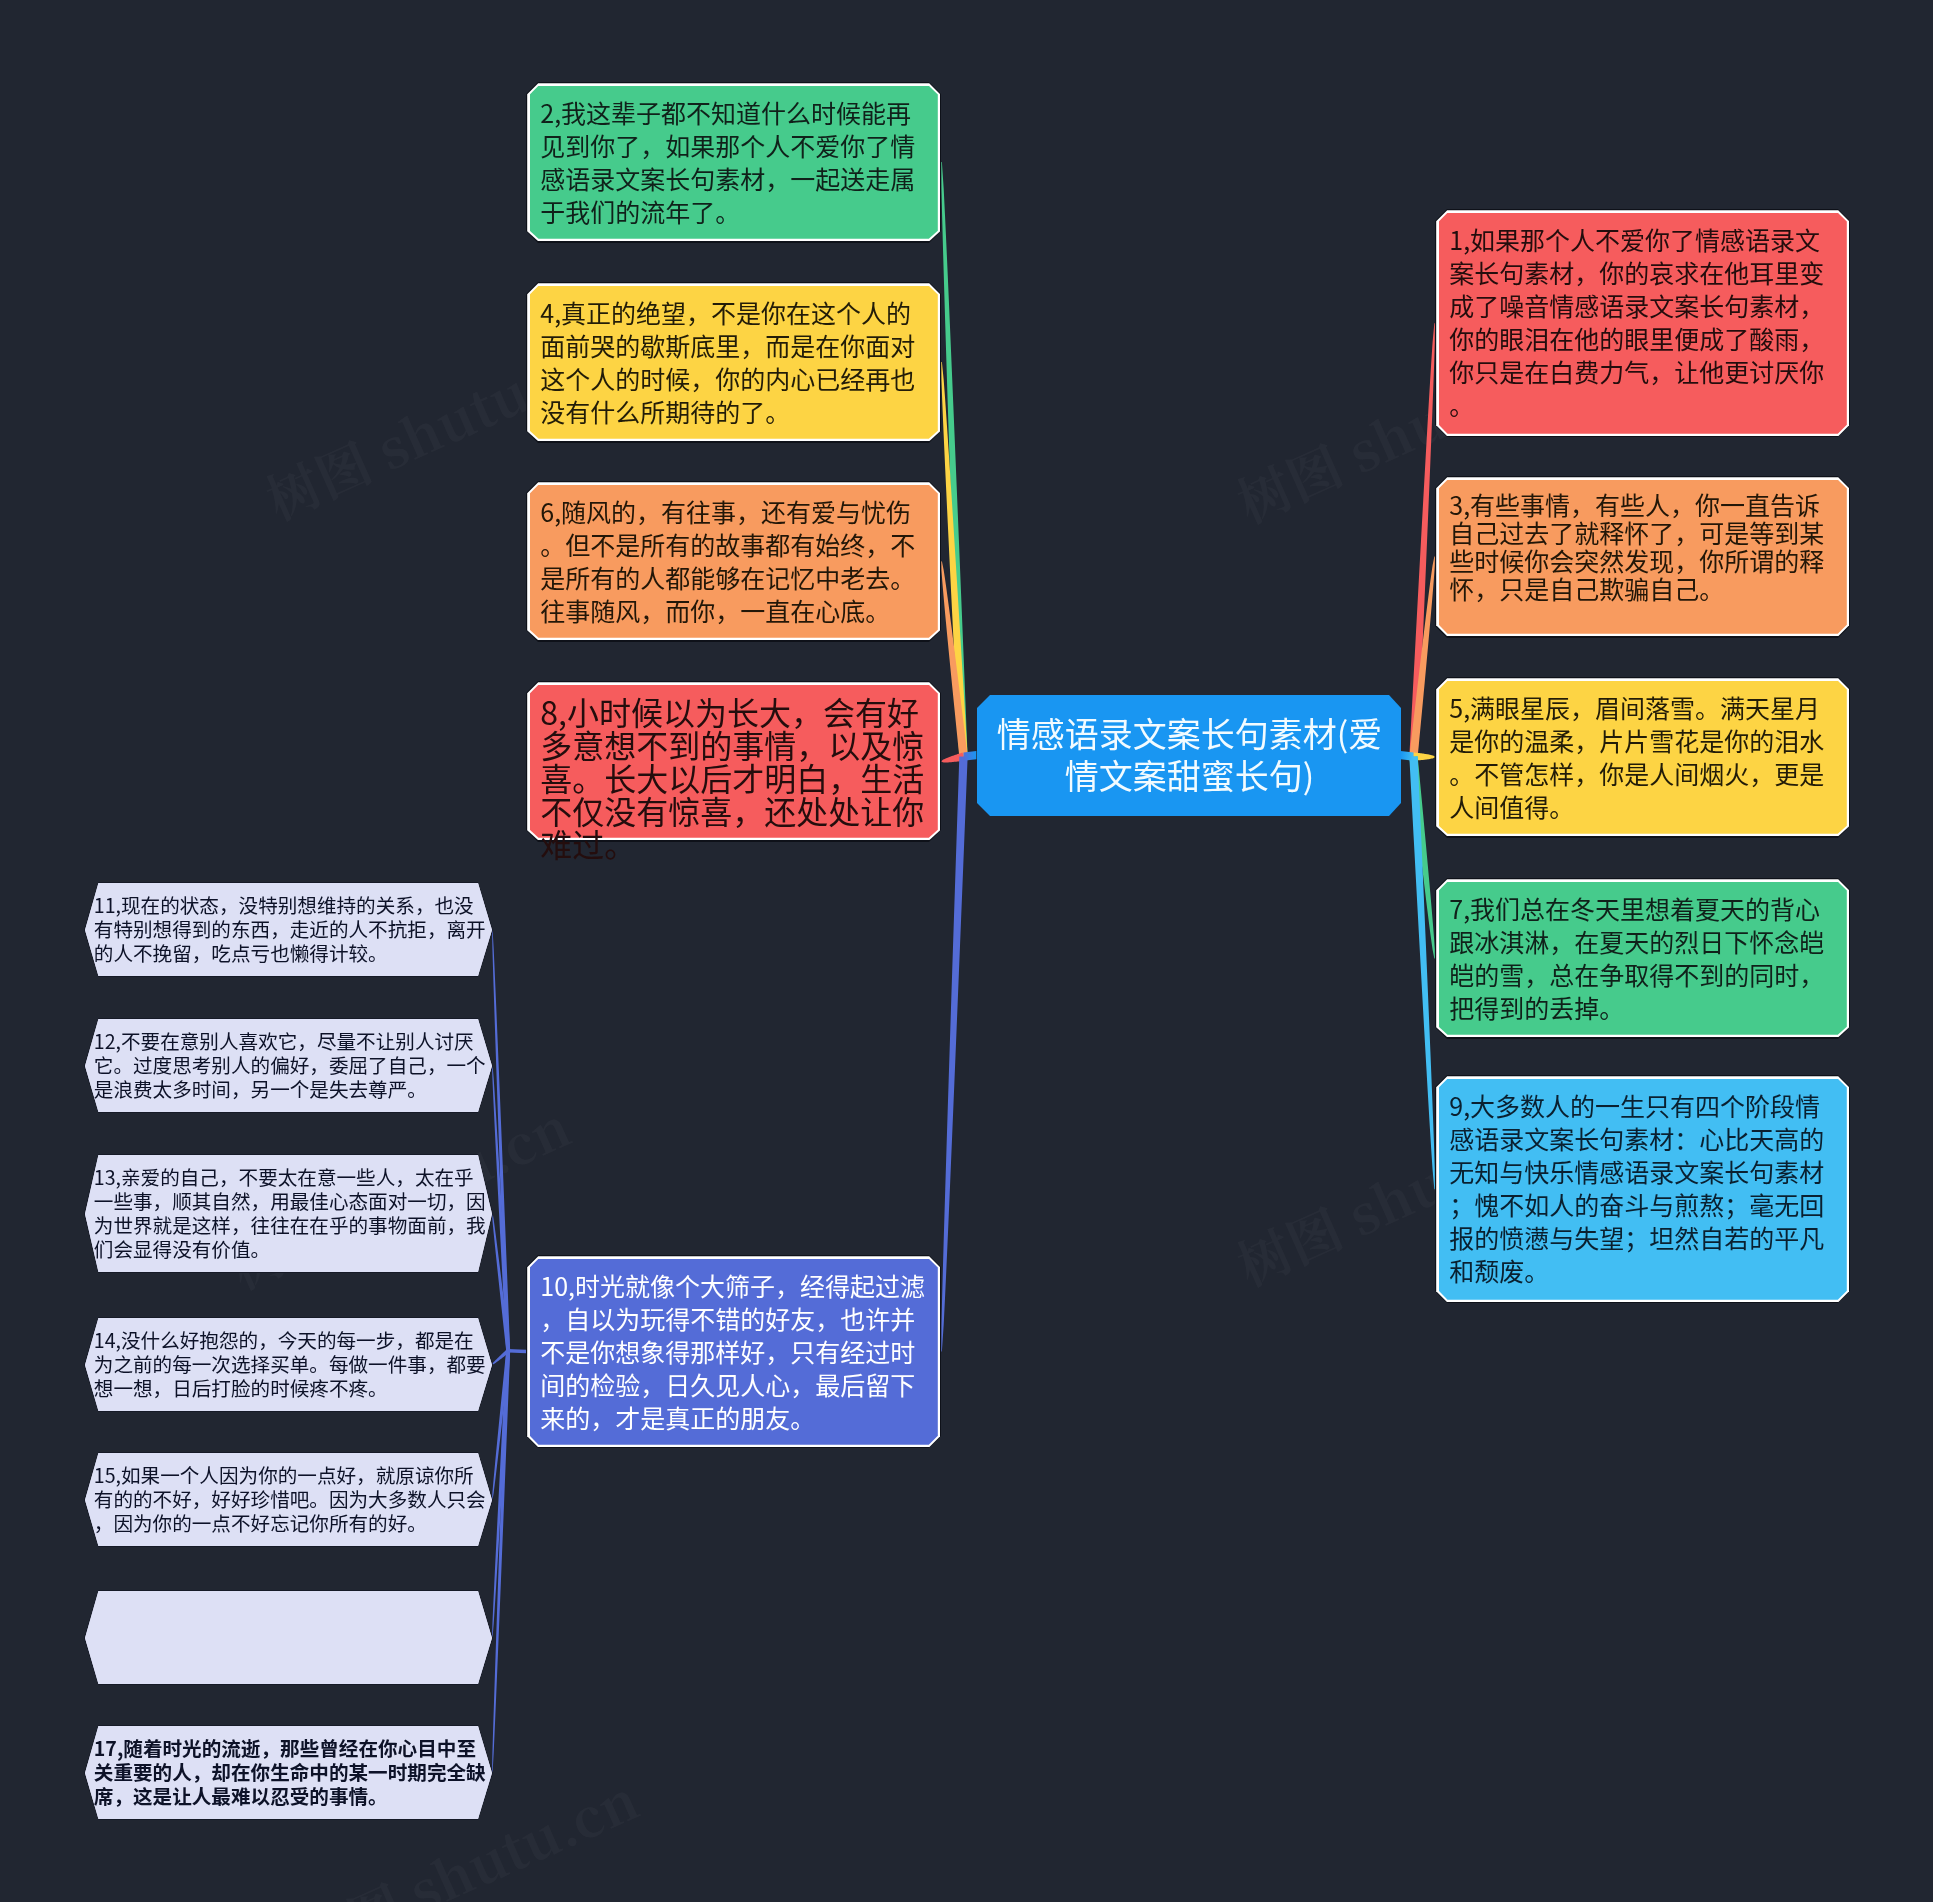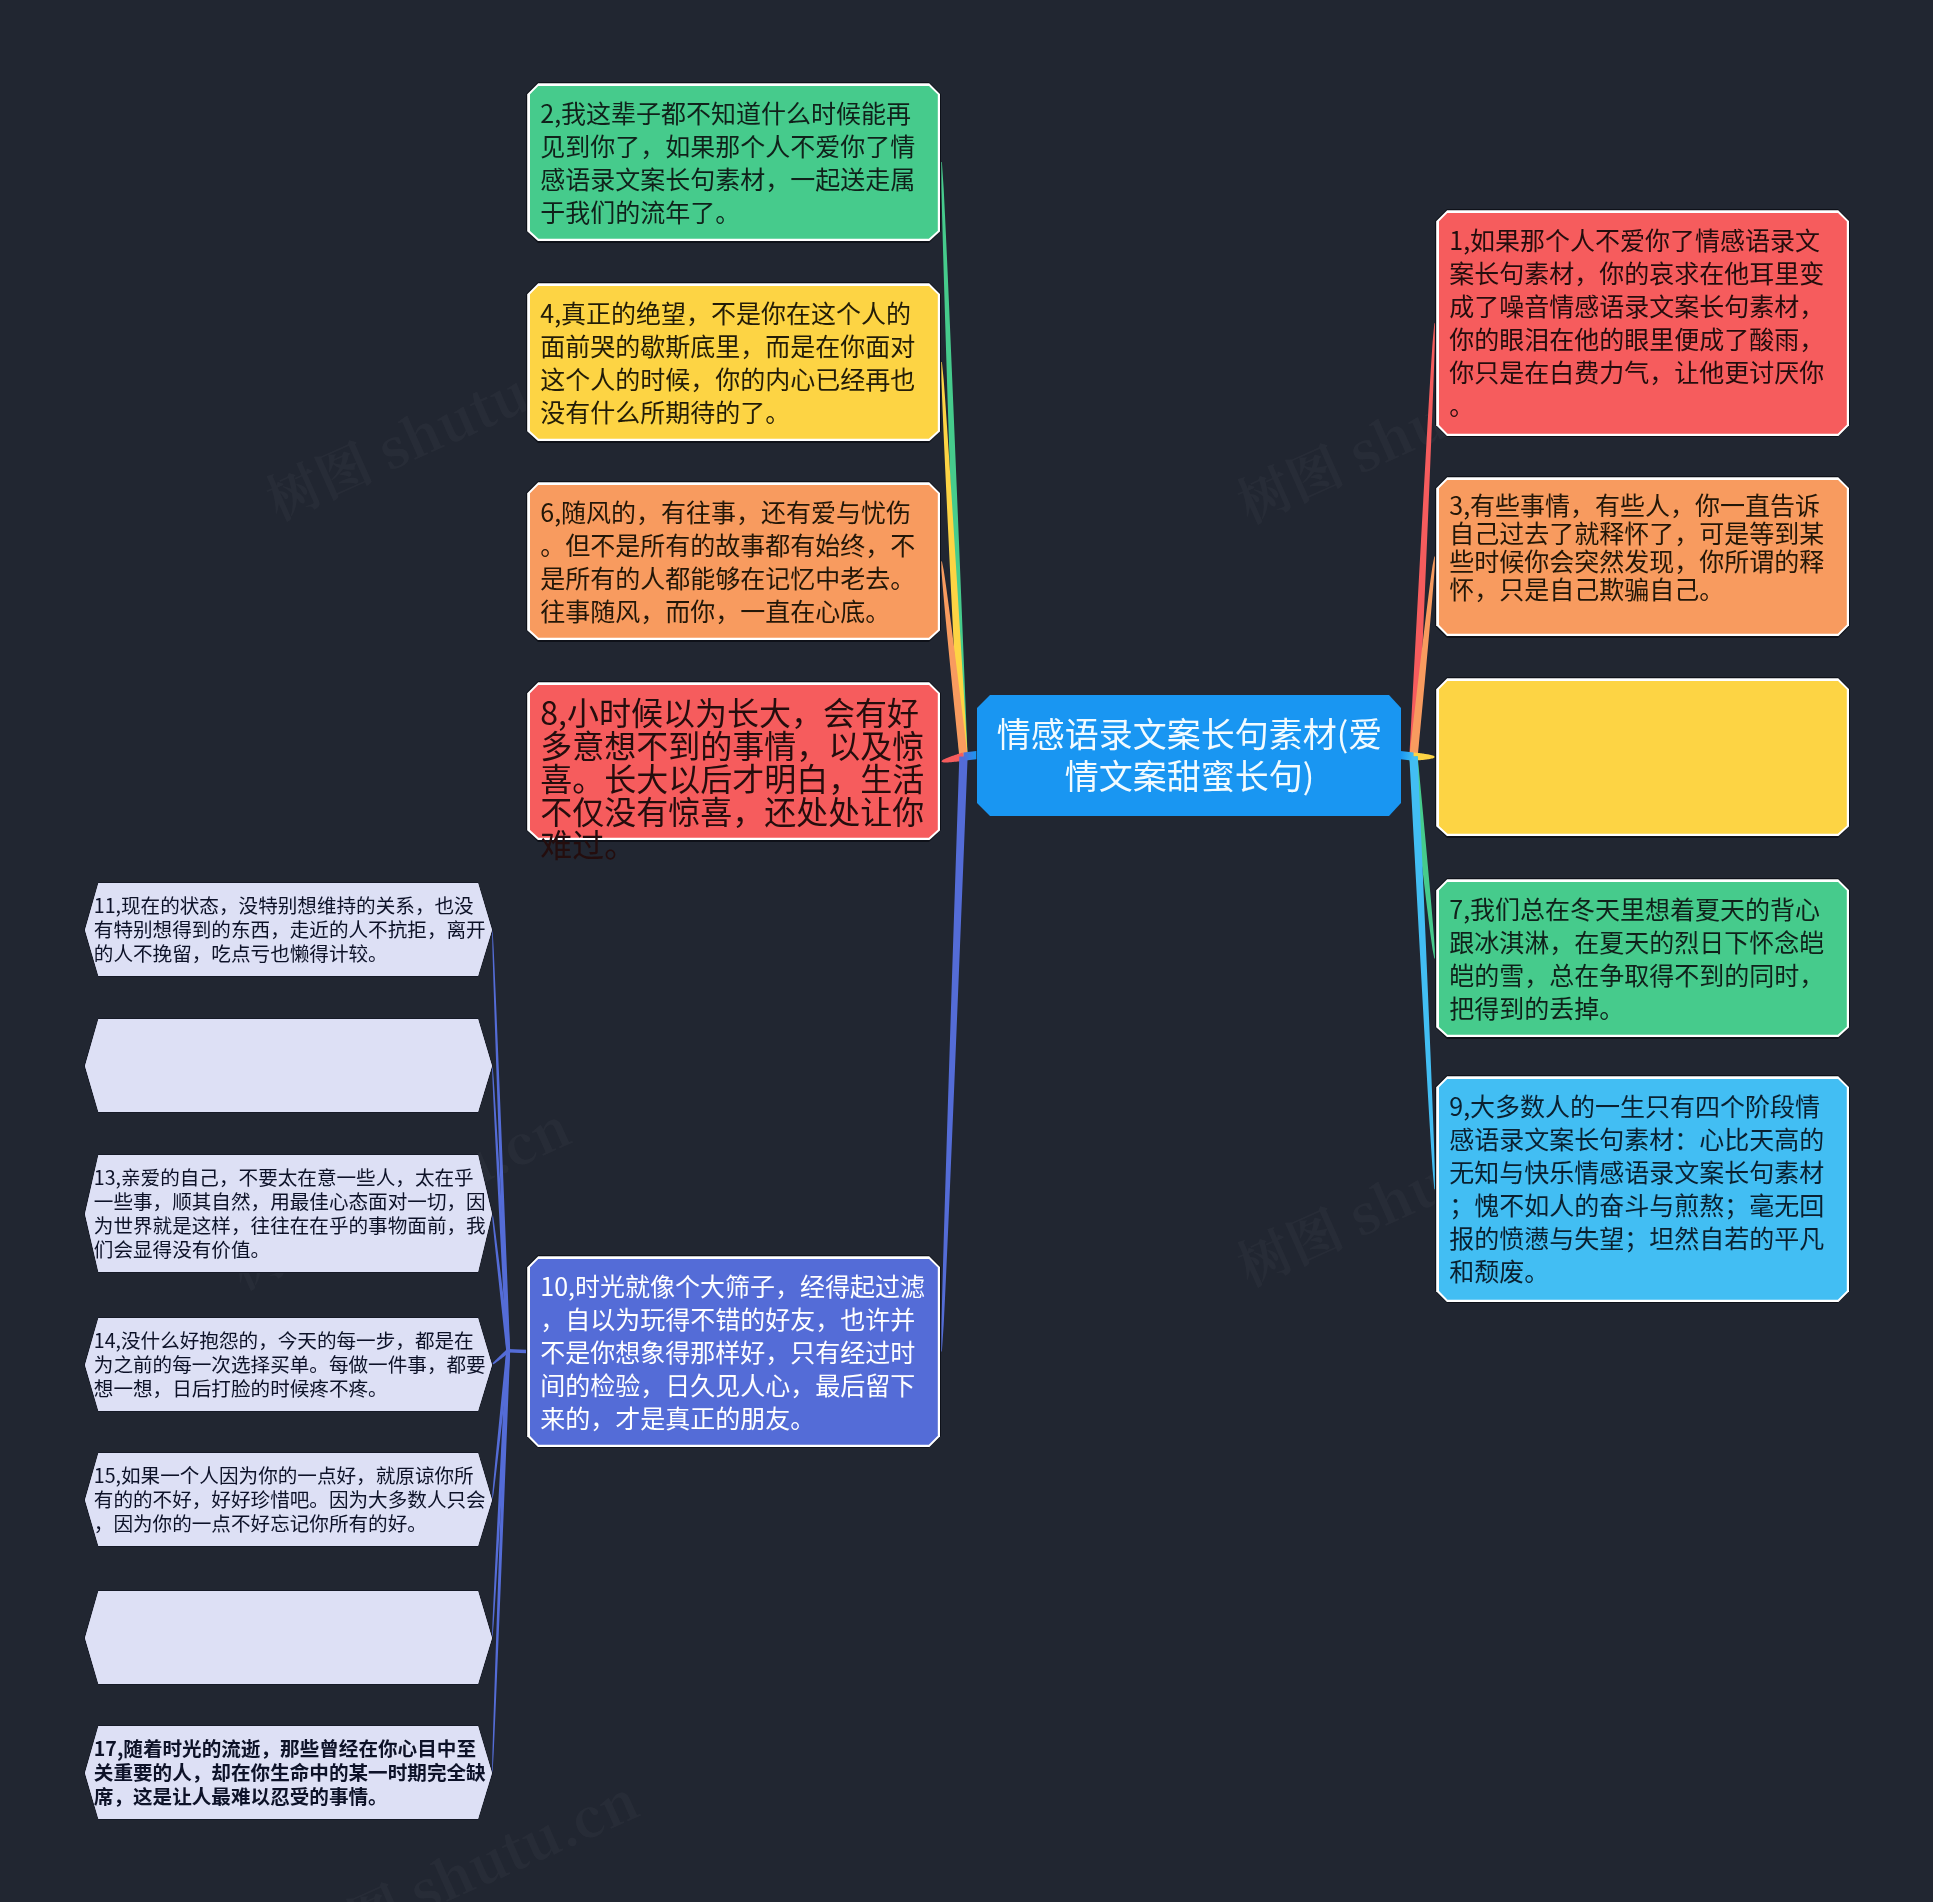--- a/index.html
+++ b/index.html
@@ -189,20 +189,21 @@
       <div class="node" style="left: 1435px; top: 476px; width: 415px; height: 162px;">
         <div class="shape" style="width: 415px; height: 162px; background: rgb(14, 17, 25); clip-path: polygon(12px 0px, 403px 0px, 415px 12px, 415px 150px, 403px 162px, 12px 162px, 0px 150px, 0px 12px);"></div>
         <div class="shape" style="left: 1.2px; top: 1.2px; width: 413px; height: 159px; background: rgb(255, 255, 255); clip-path: polygon(11px 0px, 402px 0px, 413px 11px, 413px 148px, 402px 159px, 11px 159px, 0px 148px, 0px 11px);"></div>
         <div class="shape" style="left: 3.8px; top: 3.8px; width: 408px; height: 154px; background: rgb(248, 155, 95); clip-path: polygon(8.7px 0px, 399px 0px, 408px 8.7px, 408px 145px, 399px 154px, 8.7px 154px, 0px 145px, 0px 8.7px);"></div>
         <div class="txt" style="color: rgb(35, 23, 8); font-size: 25px; line-height: 28px; left: 14.3px; top: 13.6px; width: 388px;">3,有些事情，有些人，你一直告诉自己过去了就释怀了，可是等到某些时候你会突然发现，你所谓的释怀，只是自己欺骗自己。</div>
       </div>
       <div class="node" style="left: 1435px; top: 677px; width: 415px; height: 161px;">
         <div class="shape" style="width: 415px; height: 161px; background: rgb(14, 17, 25); clip-path: polygon(12px 0px, 403px 0px, 415px 12px, 415px 149px, 403px 161px, 12px 161px, 0px 149px, 0px 12px);"></div>
         <div class="shape" style="left: 1.2px; top: 1.2px; width: 413px; height: 158px; background: rgb(255, 255, 255); clip-path: polygon(11px 0px, 402px 0px, 413px 11px, 413px 148px, 402px 158px, 11px 158px, 0px 148px, 0px 11px);"></div>
         <div class="shape" style="left: 3.8px; top: 3.8px; width: 408px; height: 153px; background: rgb(253, 212, 68); clip-path: polygon(8.7px 0px, 399px 0px, 408px 8.7px, 408px 145px, 399px 153px, 8.7px 153px, 0px 145px, 0px 8.7px);"></div>
+        <div class="txt" style="color: rgb(34, 28, 8); font-size: 25px; line-height: 33px; left: 14.3px; top: 13.6px; width: 388px;">5,满眼星辰，眉间落雪。满天星月是你的温柔，片片雪花是你的泪水。不管怎样，你是人间烟火，更是人间值得。</div>
       </div>
       <div class="node" style="left: 1435px; top: 878px; width: 415px; height: 161px;">
         <div class="shape" style="width: 415px; height: 161px; background: rgb(14, 17, 25); clip-path: polygon(12px 0px, 403px 0px, 415px 12px, 415px 149px, 403px 161px, 12px 161px, 0px 149px, 0px 12px);"></div>
         <div class="shape" style="left: 1.2px; top: 1.2px; width: 413px; height: 158px; background: rgb(255, 255, 255); clip-path: polygon(11px 0px, 402px 0px, 413px 11px, 413px 148px, 402px 158px, 11px 158px, 0px 148px, 0px 11px);"></div>
         <div class="shape" style="left: 3.8px; top: 3.8px; width: 408px; height: 153px; background: rgb(70, 203, 140); clip-path: polygon(8.7px 0px, 399px 0px, 408px 8.7px, 408px 145px, 399px 153px, 8.7px 153px, 0px 145px, 0px 8.7px);"></div>
         <div class="txt" style="color: rgb(16, 33, 26); font-size: 25px; line-height: 33px; left: 14.3px; top: 13.6px; width: 388px;">7,我们总在冬天里想着夏天的背心跟冰淇淋，在夏天的烈日下怀念皑皑的雪，总在争取得不到的同时，把得到的丢掉。</div>
       </div>
       <div class="node" style="left: 1435px; top: 1075px; width: 329px; height: 228px;">
         <div class="shape" style="width: 415px; height: 228px; background: rgb(14, 17, 25); clip-path: polygon(12px 0px, 403px 0px, 415px 12px, 415px 216px, 403px 228px, 12px 228px, 0px 216px, 0px 12px);"></div>
         <div class="shape" style="left: 1.2px; top: 1.2px; width: 413px; height: 226px; background: rgb(255, 255, 255); clip-path: polygon(11px 0px, 402px 0px, 413px 11px, 413px 215px, 402px 226px, 11px 226px, 0px 215px, 0px 11px);"></div>
@@ -212,20 +213,21 @@
       <div class="node" style="left: 84px; top: 882px; width: 409px; height: 95px;">
         <div class="shape" style="width: 409px; height: 95px; background: rgb(22, 26, 39); clip-path: polygon(14.3px 0px, 394px 0px, 409px 48px, 394px 95px, 14.3px 95px, 0px 48px);"></div>
         <div class="shape" style="left: 1px; top: 1px; width: 407px; height: 93px; background: rgb(221, 224, 245); clip-path: polygon(13.4px 0px, 393px 0px, 407px 47px, 393px 93px, 13.4px 93px, 0px 47px);"></div>
         <div class="shape" style="left: 1px; top: 1px; width: 407px; height: 93px; background: rgb(221, 224, 245); clip-path: polygon(13.5px 0px, 393px 0px, 407px 47px, 393px 93px, 13.5px 93px, 0px 47px);"></div>
         <div class="txt" style="color: rgb(13, 18, 40); font-size: 19.6px; line-height: 24px; left: 9.8px; top: 11.3px; width: 396px;">11,现在的状态，没特别想维持的关系，也没有特别想得到的东西，走近的人不抗拒，离开的人不挽留，吃点亏也懒得计较。</div>
       </div>
       <div class="node" style="left: 84px; top: 1018px; width: 409px; height: 95px;">
         <div class="shape" style="width: 409px; height: 95px; background: rgb(22, 26, 39); clip-path: polygon(14.3px 0px, 394px 0px, 409px 48px, 394px 95px, 14.3px 95px, 0px 48px);"></div>
         <div class="shape" style="left: 1px; top: 1px; width: 407px; height: 93px; background: rgb(221, 224, 245); clip-path: polygon(13.4px 0px, 393px 0px, 407px 47px, 393px 93px, 13.4px 93px, 0px 47px);"></div>
         <div class="shape" style="left: 1px; top: 1px; width: 407px; height: 93px; background: rgb(221, 224, 245); clip-path: polygon(13.5px 0px, 393px 0px, 407px 47px, 393px 93px, 13.5px 93px, 0px 47px);"></div>
+        <div class="txt" style="color: rgb(13, 18, 40); font-size: 19.6px; line-height: 24px; left: 9.8px; top: 11.3px; width: 396px;">12,不要在意别人喜欢它，尽量不让别人讨厌它。过度思考别人的偏好，委屈了自己，一个是浪费太多时间，另一个是失去尊严。</div>
       </div>
       <div class="node" style="left: 84px; top: 1154px; width: 409px; height: 119px;">
         <div class="shape" style="width: 409px; height: 119px; background: rgb(22, 26, 39); clip-path: polygon(14.3px 0px, 394px 0px, 409px 60px, 394px 119px, 14.3px 119px, 0px 60px);"></div>
         <div class="shape" style="left: 1px; top: 1px; width: 407px; height: 117px; background: rgb(221, 224, 245); clip-path: polygon(13.4px 0px, 393px 0px, 407px 59px, 393px 117px, 13.4px 117px, 0px 59px);"></div>
         <div class="shape" style="left: 1px; top: 1px; width: 407px; height: 117px; background: rgb(221, 224, 245); clip-path: polygon(13.5px 0px, 393px 0px, 407px 59px, 393px 117px, 13.5px 117px, 0px 59px);"></div>
         <div class="txt" style="color: rgb(13, 18, 40); font-size: 19.6px; line-height: 24px; left: 9.8px; top: 11.3px; width: 396px;">13,亲爱的自己，不要太在意一些人，太在乎一些事，顺其自然，用最佳心态面对一切，因为世界就是这样，往往在在乎的事物面前，我们会显得没有价值。</div>
       </div>
       <div class="node" style="left: 84px; top: 1317px; width: 409px; height: 95px;">
         <div class="shape" style="width: 409px; height: 95px; background: rgb(22, 26, 39); clip-path: polygon(14.3px 0px, 394px 0px, 409px 48px, 394px 95px, 14.3px 95px, 0px 48px);"></div>
         <div class="shape" style="left: 1px; top: 1px; width: 407px; height: 93px; background: rgb(221, 224, 245); clip-path: polygon(13.4px 0px, 393px 0px, 407px 47px, 393px 93px, 13.4px 93px, 0px 47px);"></div>

